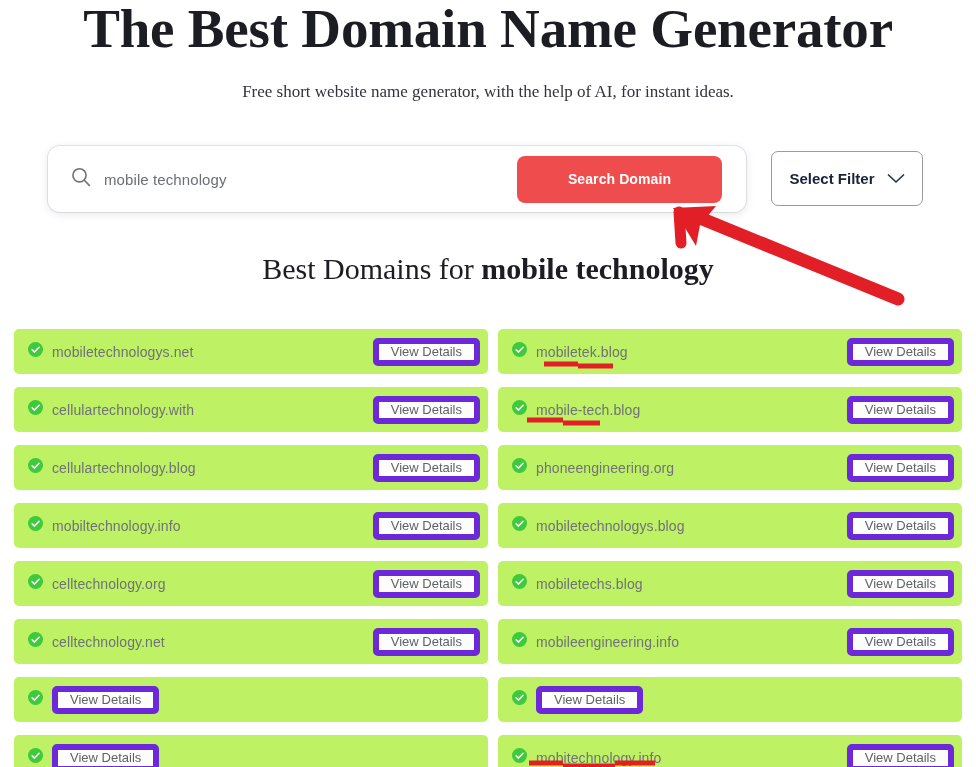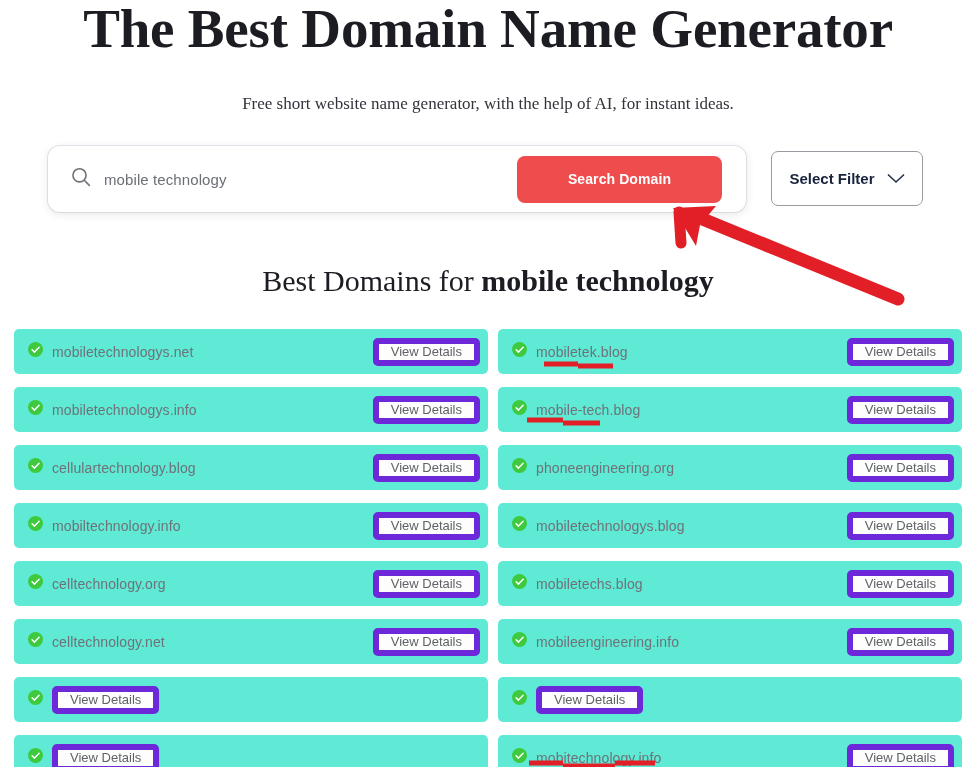--- a/index.html
+++ b/index.html
@@ -24,21 +24,21 @@
     letter-spacing: -0.2px;
     margin: 0;
     padding-top: 5px;
     line-height: 48px;
   }
   .page-subtitle {
     font-family: "Liberation Serif", serif;
     font-size: 17px;
     color: #33333b;
     text-align: center;
-    margin: 12px;
+    margin: 0;
     padding-top: 28px;
     line-height: 22px;
   }
 
   
   .search-area {
     position: absolute;
     left: 48px;
     top: 146px;
     width: 880px;
@@ -107,21 +107,21 @@
     font-family: "Liberation Sans", sans-serif;
     font-size: 15px;
     font-weight: 700;
     color: #17233b;
   }
   .chev { display: block; }
 
   
   .results-heading {
     position: absolute;
-    top: 262px;
+    top: 250px;
     left: 0;
     width: 976px;
     text-align: center;
     font-family: "Liberation Serif", serif;
     font-size: 30px;
     color: #1c1c23;
     line-height: 38px;
   }
   .results-heading .kw { font-weight: 700; }
 
@@ -135,21 +135,21 @@
     grid-template-columns: 474px 474px;
     column-gap: 0px;
     row-gap: 13px;
   }
   .col { display: flex; flex-direction: column; row-gap: 13px; }
   .col.right { padding-left: 10px; }
 
   .domain-row {
     position: relative;
     height: 45px;
-    background: #5eead4;
+    background: #bef264;
     border-radius: 5px;
     display: flex;
     align-items: center;
     padding: 0 8px 0 14px;
   }
   .check-icon { flex: 0 0 auto; display: block; margin-right: 9px; }
   .domain-name {
     flex: 1;
     font-family: "Liberation Sans", sans-serif;
     font-size: 14px;
@@ -222,21 +222,21 @@
             <polyline points="4.1,7.7 6.5,10.1 11.1,5.2" fill="none" stroke="#ffffff" stroke-width="1.5" stroke-linecap="round" stroke-linejoin="round"></polyline>
           </svg></span>
         <span class="domain-name">mobiletechnologys.net</span>
         <button class="view-btn">View Details</button>
       </div>
       <div class="domain-row">
         <span class="check-icon"><svg width="15" height="15" viewBox="0 0 15 15">
             <circle cx="7.5" cy="7.5" r="7.5" fill="#3ec93e"></circle>
             <polyline points="4.1,7.7 6.5,10.1 11.1,5.2" fill="none" stroke="#ffffff" stroke-width="1.5" stroke-linecap="round" stroke-linejoin="round"></polyline>
           </svg></span>
-        <span class="domain-name">mobiletechnologys.info</span>
+        <span class="domain-name">cellulartechnology.with</span>
         <button class="view-btn">View Details</button>
       </div>
       <div class="domain-row">
         <span class="check-icon"><svg width="15" height="15" viewBox="0 0 15 15">
             <circle cx="7.5" cy="7.5" r="7.5" fill="#3ec93e"></circle>
             <polyline points="4.1,7.7 6.5,10.1 11.1,5.2" fill="none" stroke="#ffffff" stroke-width="1.5" stroke-linecap="round" stroke-linejoin="round"></polyline>
           </svg></span>
         <span class="domain-name">cellulartechnology.blog</span>
         <button class="view-btn">View Details</button>
       </div>

